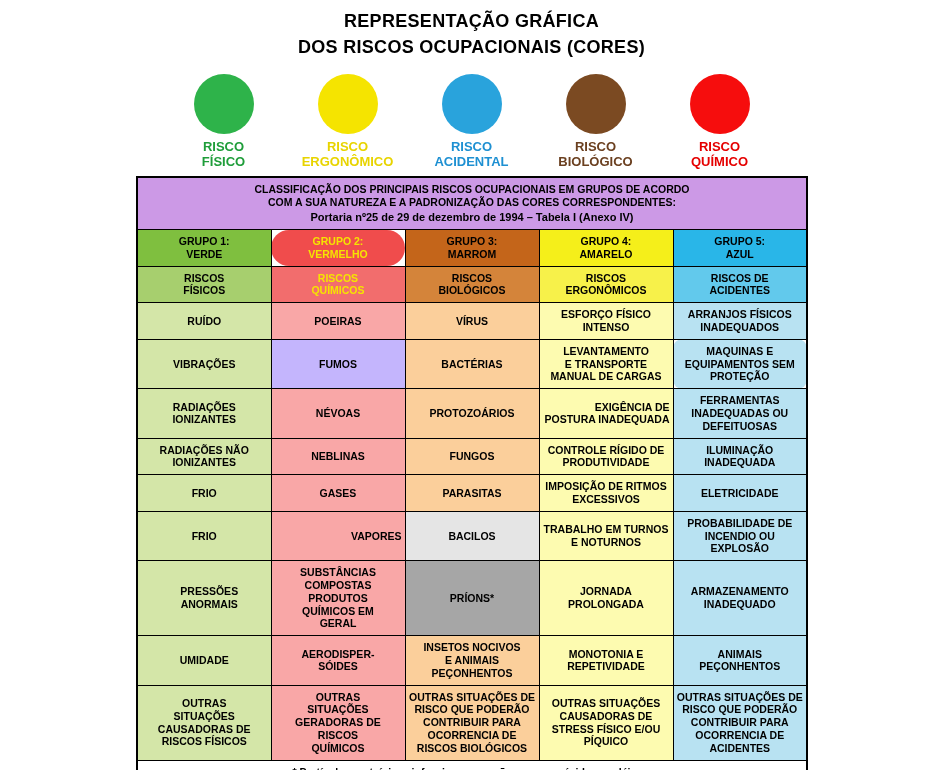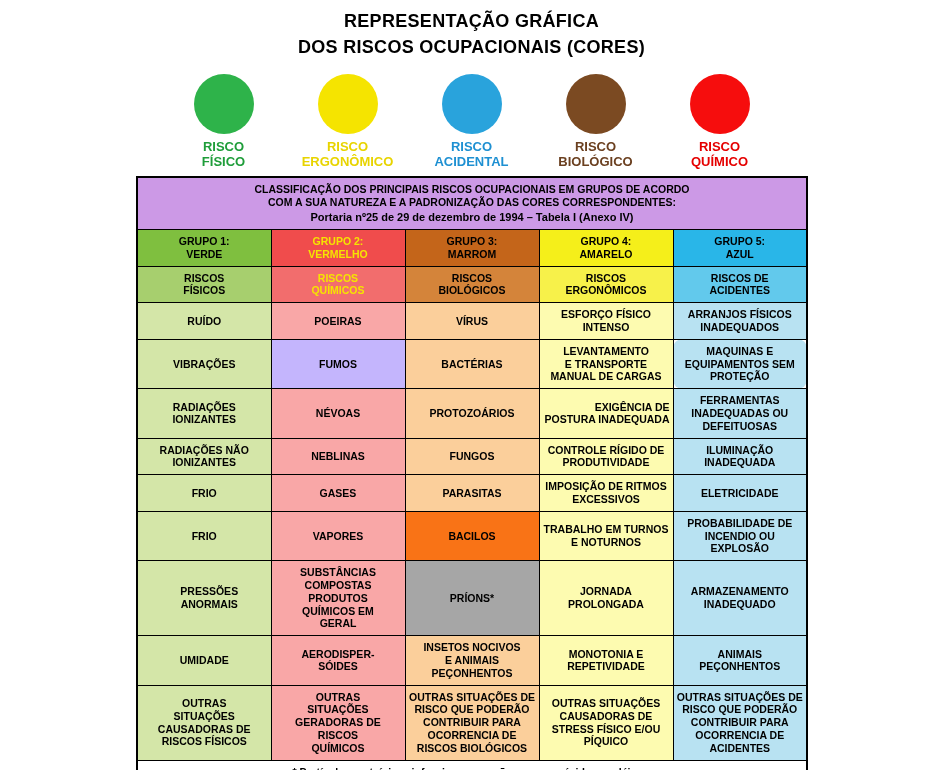--- a/index.html
+++ b/index.html
@@ -149,21 +149,21 @@
       <tbody id="table-body">
           <tr>
             <td class="header-main" colspan="5" style="background: rgb(204, 153, 230);">
               <div>CLASSIFICAÇÃO DOS PRINCIPAIS RISCOS OCUPACIONAIS  EM GRUPOS DE ACORDO</div>
               <div>COM A SUA NATUREZA E A PADRONIZAÇÃO DAS CORES CORRESPONDENTES:</div>
               <div class="sub">Portaria nº25 de 29 de dezembro de 1994 – Tabela I (Anexo IV)</div>
             </td>
           </tr>
           <tr>
             <td class="grp" style="background: rgb(127, 191, 63); color: rgb(0, 0, 0);">GRUPO 1:<br>VERDE</td>
-            <td class="grp" style="background: rgb(240, 76, 76); color: rgb(245, 228, 0);">GRUPO 2:<br>VERMELHO</td>
+            <td class="grp" style="background: rgb(240, 76, 76); color: rgb(245, 228, 0); border-radius: 18px;">GRUPO 2:<br>VERMELHO</td>
             <td class="grp" style="background: rgb(196, 101, 26); color: rgb(0, 0, 0);">GRUPO 3:<br>MARROM</td>
             <td class="grp" style="background: rgb(245, 239, 26); color: rgb(0, 0, 0);">GRUPO 4:<br>AMARELO</td>
             <td class="grp" style="background: rgb(41, 182, 232); color: rgb(0, 0, 0);">GRUPO 5:<br>AZUL</td>
           </tr>
           <tr>
             <td class="rsk" style="background: rgb(167, 207, 110); color: rgb(0, 0, 0);">RISCOS<br>FÍSICOS</td>
             <td class="rsk" style="background: rgb(242, 109, 109); color: rgb(245, 228, 0);">RISCOS<br>QUÍMICOS</td>
             <td class="rsk" style="background: rgb(212, 132, 58); color: rgb(0, 0, 0);">RISCOS<br>BIOLÓGICOS</td>
             <td class="rsk" style="background: rgb(247, 241, 74); color: rgb(0, 0, 0);">RISCOS<br>ERGONÔMICOS</td>
             <td class="rsk" style="background: rgb(98, 201, 236); color: rgb(0, 0, 0);">RISCOS DE<br>ACIDENTES</td>
@@ -198,22 +198,22 @@
           </tr>
           <tr>
             <td style="background: rgb(212, 230, 168);">FRIO</td>
             <td style="background: rgb(249, 167, 167);">GASES</td>
             <td style="background: rgb(251, 207, 155);">PARASITAS</td>
             <td style="background: rgb(253, 251, 176);">IMPOSIÇÃO DE RITMOS<br>EXCESSIVOS</td>
             <td style="background: rgb(184, 226, 242);">ELETRICIDADE</td>
           </tr>
           <tr>
             <td style="background: rgb(212, 230, 168);">FRIO</td>
-            <td style="background: rgb(249, 167, 167);">VAPORES</td>
-            <td style="background: #f97316;">BACILOS</td>
+            <td style="background: rgb(249, 167, 167); text-align: right;">VAPORES</td>
+            <td style="background: #e5e5e5;">BACILOS</td>
             <td style="background: rgb(253, 251, 176);">TRABALHO EM TURNOS<br>E NOTURNOS</td>
             <td style="background: rgb(184, 226, 242);">PROBABILIDADE DE<br>INCENDIO OU EXPLOSÃO</td>
           </tr>
           <tr>
             <td style="background: rgb(212, 230, 168); padding-left: 13px;">PRESSÕES<br>ANORMAIS</td>
             <td style="background: rgb(249, 167, 167);">SUBSTÂNCIAS<br>COMPOSTAS<br>PRODUTOS<br>QUÍMICOS EM<br>GERAL</td>
             <td style="background: rgb(166, 166, 166);">PRÍONS*</td>
             <td style="background: rgb(253, 251, 176);">JORNADA<br>PROLONGADA</td>
             <td style="background: rgb(184, 226, 242);">ARMAZENAMENTO<br>INADEQUADO</td>
           </tr>

